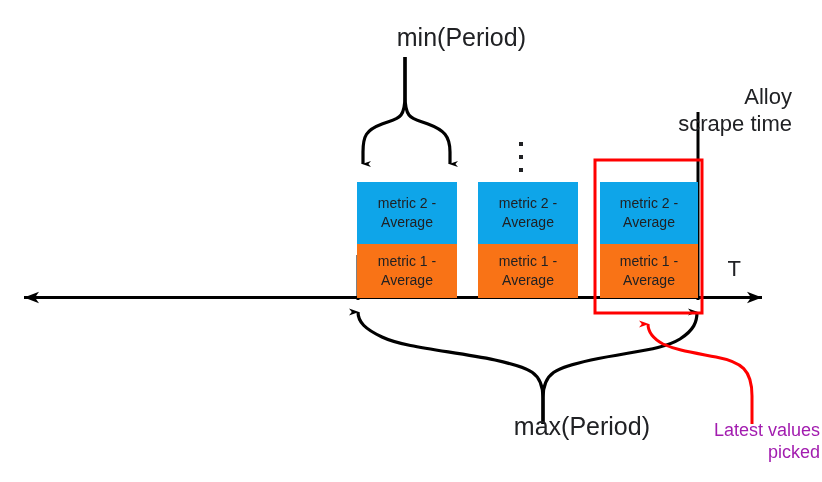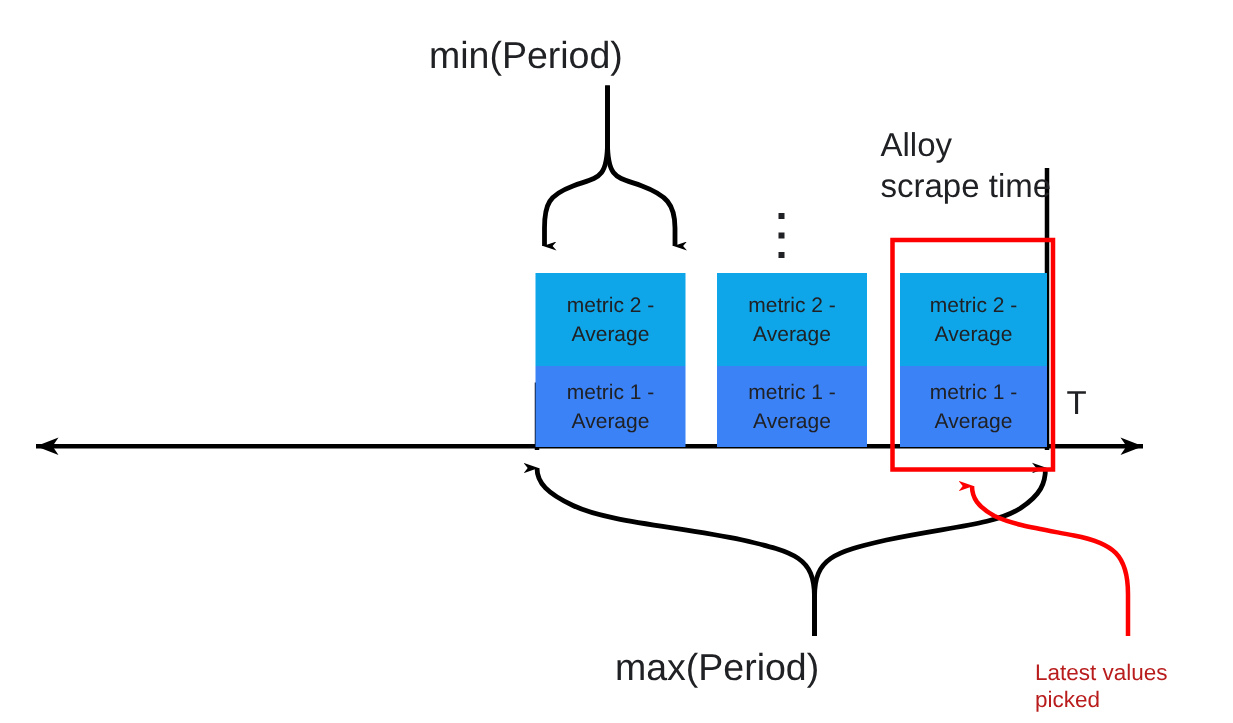--- a/index.html
+++ b/index.html
@@ -22,48 +22,48 @@
   #diagram-svg {
     position: absolute;
     left: 0;
     top: 0;
     width: 822px;
     height: 482px;
   }
   .lbl {
     position: absolute;
     white-space: pre;
-    text-align: left;
+    text-align: right;
     line-height: 1.22;
     color: #202124;
   }
   .lbl-min {
     left: 286px;
     top: 22px;
     width: 240px;
     font-size: 25px;
   }
   .lbl-max {
     left: 410px;
-    top: 430px;
+    top: 411px;
     width: 240px;
     font-size: 25px;
   }
   .lbl-alloy {
     left: 587px;
     top: 84px;
     width: 205px;
     font-size: 22px;
   }
   .lbl-latest {
     left: 690px;
-    top: 440px;
+    top: 420px;
     width: 130px;
-    font-size: 15px;
-    color: #b91c1c;
+    font-size: 18px;
+    color: #a21caf;
   }
   .lbl-axis-t {
     left: 711px;
     top: 256px;
     width: 30px;
     font-size: 22px;
   }
   .block {
     position: absolute;
     display: flex;
@@ -76,21 +76,21 @@
     text-align: center;
     font-size: 14px;
     line-height: 1.33;
     white-space: pre;
   }
   .cell-metric2 {
     background: #0ea5e9;
     height: 62px;
   }
   .cell-metric1 {
-    background: #3b82f6;
+    background: #f97316;
     height: 54px;
   }
   .ellipsis-dots {
     position: absolute;
     left: 514px;
     top: 142px;
     width: 14px;
     height: 30px;
     display: flex;
     flex-direction: column;

